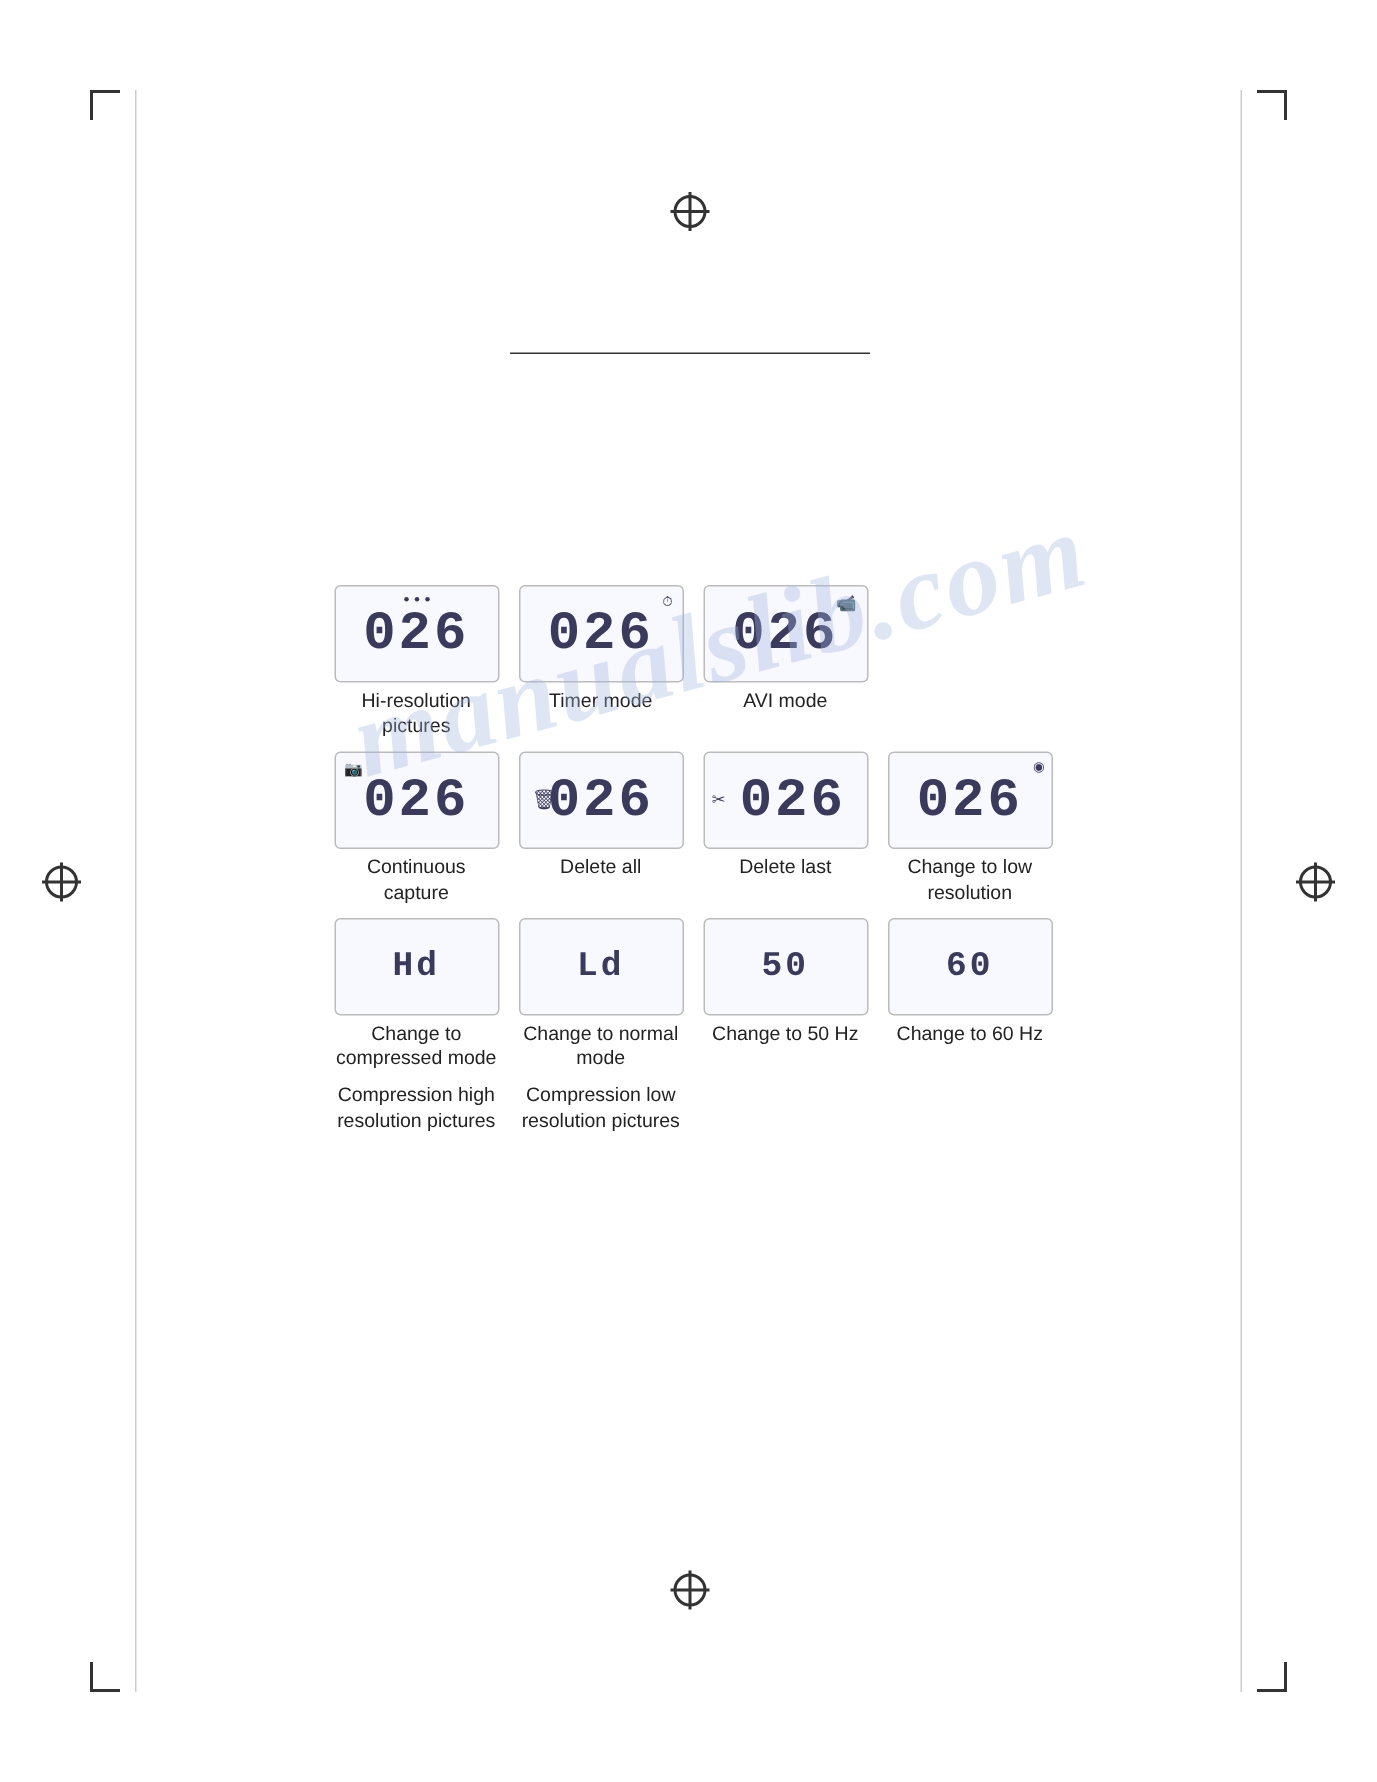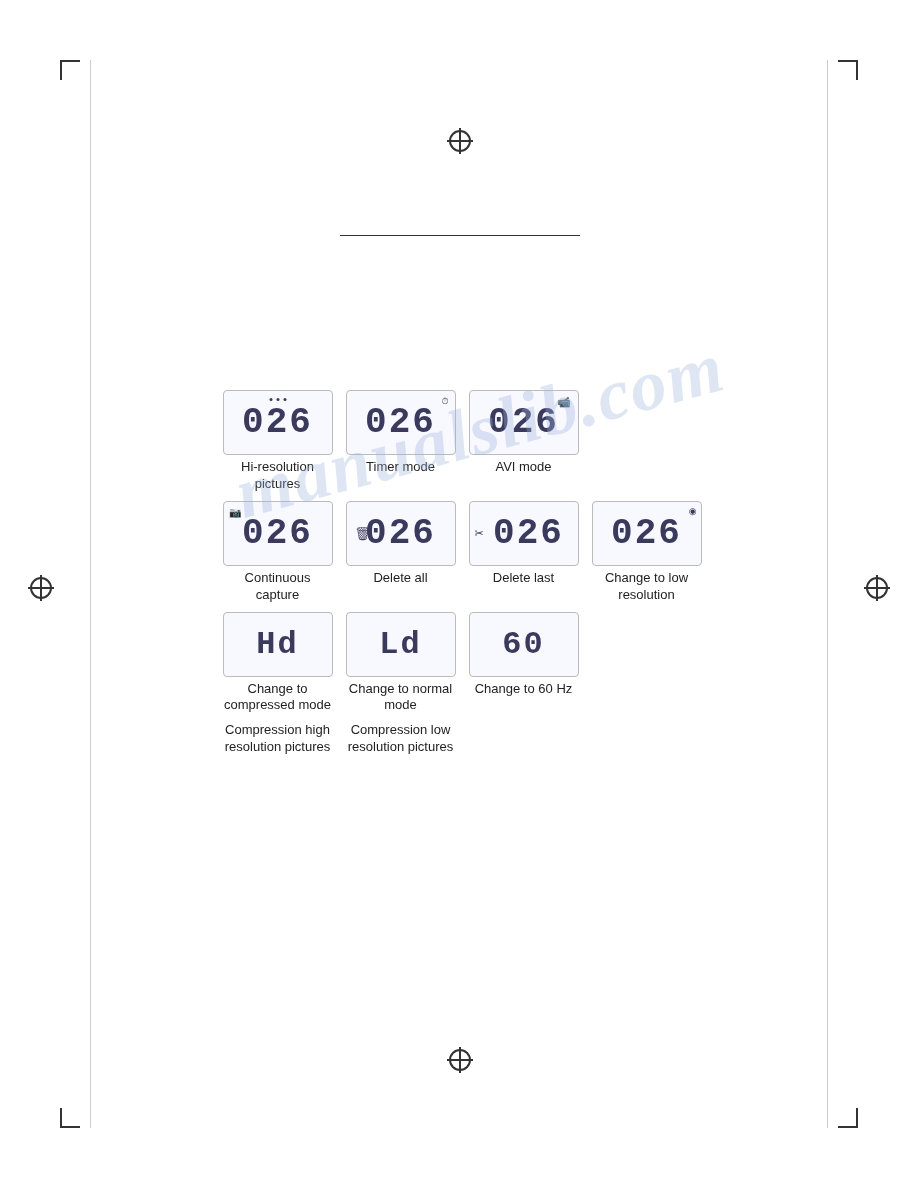--- a/index.html
+++ b/index.html
@@ -94,21 +94,21 @@
 
     .display-number {
       font-family: 'Courier New', monospace;
       font-size: 36px;
       font-weight: bold;
       color: #3a3a5c;
       letter-spacing: 2px;
     }
 
     .display-number.large {
-      font-size: 32px;
+      font-size: 23px;
     }
 
     .cell-label {
       font-size: 13px;
       color: #222;
       text-align: center;
       line-height: 1.3;
       max-width: 108px;
     }
 
@@ -304,20 +304,26 @@
     </div>
 
     <div class="grid-cell">
       <div class="display-box">
         <span class="display-number large">Ld</span>
       </div>
       <span class="cell-label">Change to normal
 mode</span>
     </div>
 
+    <div class="grid-cell">
+      <div class="display-box">
+        <span class="display-number large">50</span>
+      </div>
+      <span class="cell-label">Change to 50 Hz</span>
+    </div>
 
     <div class="grid-cell">
       <div class="display-box">
         <span class="display-number large">60</span>
       </div>
       <span class="cell-label">Change to 60 Hz</span>
     </div>
   </div>
 
   <div class="grid-row">

